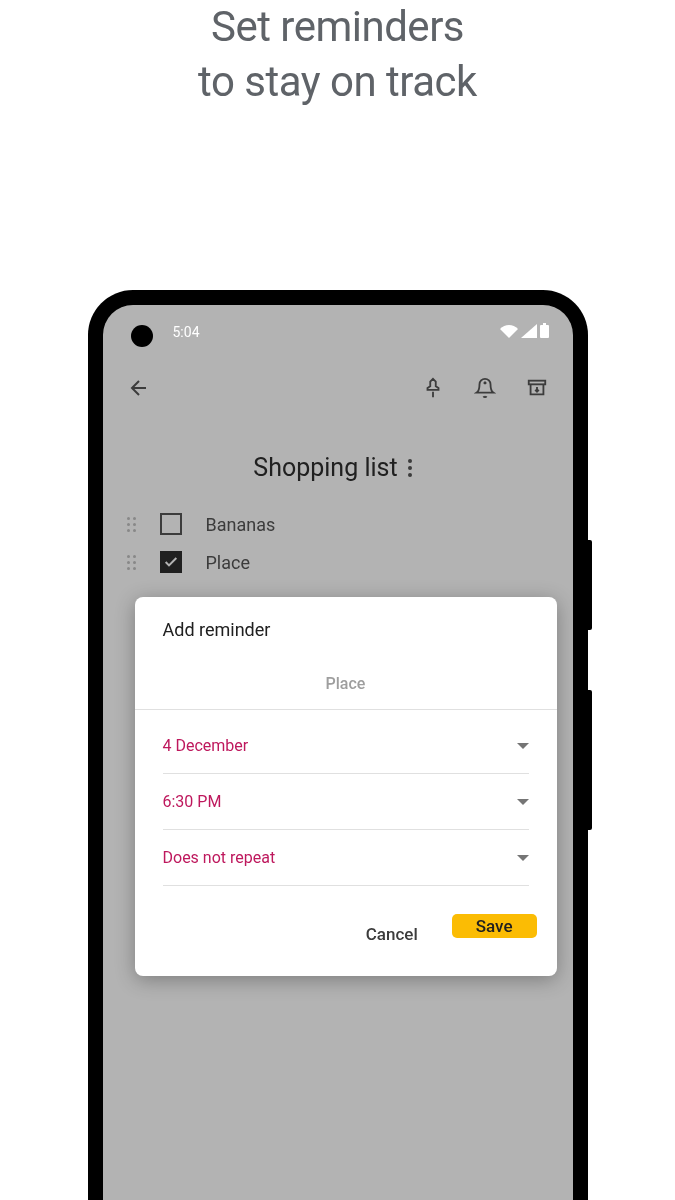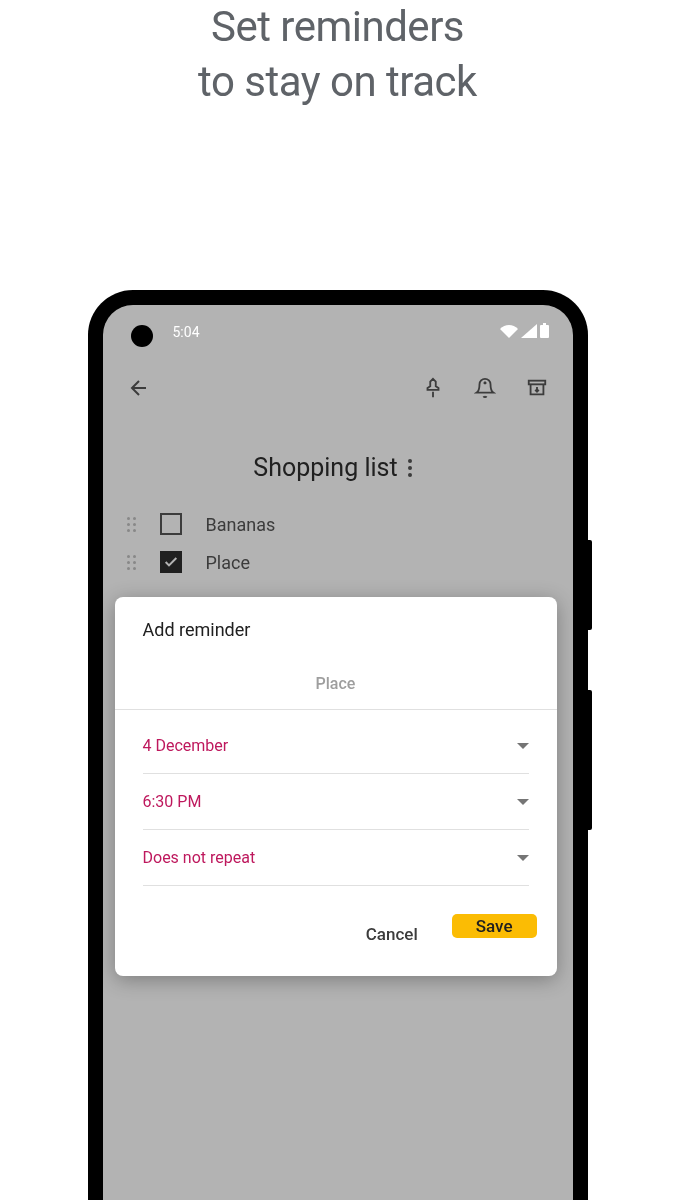--- a/index.html
+++ b/index.html
@@ -191,21 +191,21 @@
     }
     
     .list-item-text {
       font-size: 18px;
       color: #3c3c3c;
     }
     
     .dialog {
       position: absolute;
       top: 292px;
-      left: 12px;
+      left: 32px;
       right: 16px;
       background: #fff;
       border-radius: 8px;
       box-shadow: 0 4px 20px rgba(0,0,0,0.3);
       z-index: 20;
     }
     
     .dialog-title {
       font-size: 18px;
       color: #202020;

